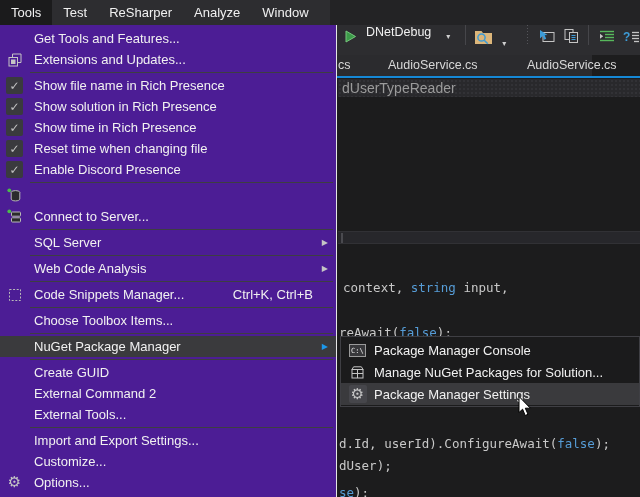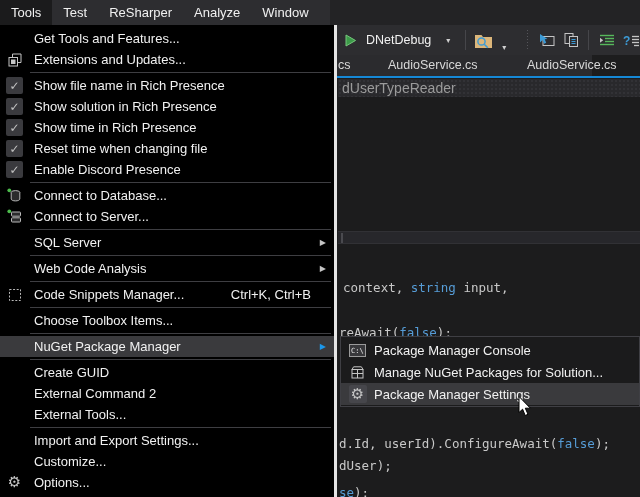--- a/index.html
+++ b/index.html
@@ -10,21 +10,21 @@
     -webkit-font-smoothing:antialiased;
   }
   
   .menubar { position:absolute; left:0; top:0; width:520px; height:25px;
     background:#2d2d30; display:flex; z-index:6; }
   .mb-item { padding:0 11px; line-height:25px; font-size:13px; color:#f1f1f1; white-space:nowrap; }
   .mb-item.active { background:#1b1b1c; }
   .topstrip { position:absolute; left:330px; top:0; width:310px; height:25px; background:#232325; z-index:7; }
   
   .toolbar { position:absolute; left:337px; top:25px; width:303px; height:30px;
-    background:#2d2d30; display:flex; align-items:center; gap:5px; padding:0 3px; z-index:8; overflow:hidden; }
+    background:#2d2d30; display:flex; align-items:flex-start; gap:5px; padding:0 3px; z-index:8; overflow:hidden; }
   .tb-icon { width:20px; height:22px; display:flex; align-items:center; justify-content:center; flex-shrink:0; }
   .tb-text { color:#f1f1f1; font-size:12.5px; padding:0 2px 0 1px; white-space:nowrap; }
   .tb-sep { width:1px; height:20px; background:#46464a; flex-shrink:0; margin:0 2px; }
   .tb-grip { width:4px; height:20px; flex-shrink:0; margin:0 2px;
     background-image:repeating-linear-gradient(#55555a 0 1px, transparent 1px 3px); background-size:1px 100%; background-repeat:no-repeat; background-position:center; }
   .caret { color:#d0d0d0; font-size:8px; }
   .caret.under { margin-left:-8px; margin-top:14px; }
   
   .tabstrip { position:absolute; left:337px; top:55px; width:255px; height:21px; background:#2b2b2e; z-index:8; }
   .tab { position:absolute; top:0; height:21px; line-height:20px; font-size:12.5px; color:#d8d8d8; white-space:nowrap; }
@@ -38,21 +38,21 @@
   .editor { position:absolute; left:338px; top:97px; width:302px; height:400px; background:#1c1c1d; z-index:1; }
   .splitter-band { position:absolute; left:338px; top:231px; width:302px; height:13px;
     background:#27272b; border-top:1px solid #313135; border-bottom:1px solid #313135; z-index:2; }
   .splitter-tick { position:absolute; left:3px; top:1px; width:2px; height:10px; background:#4a4a4f; }
   .code-line { position:absolute; font-family:"DejaVu Sans Mono","Liberation Mono",monospace;
     font-size:12.5px; line-height:14px; white-space:pre; z-index:3; }
   .code-line .fg { color:#c8c8c8; }
   .code-line .kw { color:#569cd6; }
   
   .dropdown { position:absolute; left:0; top:25px; width:337px; height:472px;
-    background:#000000; border-right:3px solid #e5e5e5; padding-top:3px; z-index:10; }
+    background:#4c1d95; border-right:1px solid #e5e5e5; padding-top:3px; z-index:10; }
   .menu-row { position:relative; height:21px; display:flex; align-items:center;
     font-size:13px; color:#f1f1f1; }
   .menu-row.hl { background:#3a3a3d; }
   .mi-icon { width:29px; display:flex; align-items:center; justify-content:center; flex-shrink:0; }
   .check-box { width:17px; height:17px; background:#3a3a3e; border-radius:2px;
     display:flex; align-items:center; justify-content:center; }
   .check-glyph { color:#c2c2c2; font-size:12px; line-height:1; }
   .mi-label { padding-left:5px; white-space:nowrap; }
   .mi-shortcut { margin-left:auto; padding-right:23px; font-size:13px; color:#f1f1f1; }
   .mi-arrow { position:absolute; right:8px; top:50%; transform:translateY(-50%);
@@ -226,21 +226,20 @@
       </div>
       <div class="menu-sep"></div>
       <div class="menu-row">
         <span class="mi-icon">
           <svg width="15" height="15" viewBox="0 0 15 15">
             <ellipse cx="8.5" cy="4.5" rx="4.3" ry="1.9" fill="#2b2b2c" stroke="#b9b9b9"></ellipse>
             <path d="M4.2 4.5 V11 c0 1.1 1.9 1.9 4.3 1.9 s4.3 -.8 4.3 -1.9 V4.5" fill="#2b2b2c" stroke="#b9b9b9"></path>
             <circle cx="2.3" cy="2.3" r="1.9" fill="#4cbb4c"></circle>
           </svg>
         </span>
-        <span class="mi-label">Connect to Database...</span>
       </div>
       <div class="menu-row">
         <span class="mi-icon">
           <svg width="15" height="15" viewBox="0 0 15 15">
             <rect x="4.5" y="3" width="9" height="4.2" rx="0.8" fill="#2b2b2c" stroke="#b9b9b9"></rect>
             <rect x="4.5" y="8.8" width="9" height="4.2" rx="0.8" fill="#2b2b2c" stroke="#b9b9b9"></rect>
             <circle cx="2.3" cy="2.3" r="1.9" fill="#4cbb4c"></circle>
           </svg>
         </span>
         <span class="mi-label">Connect to Server...</span>

